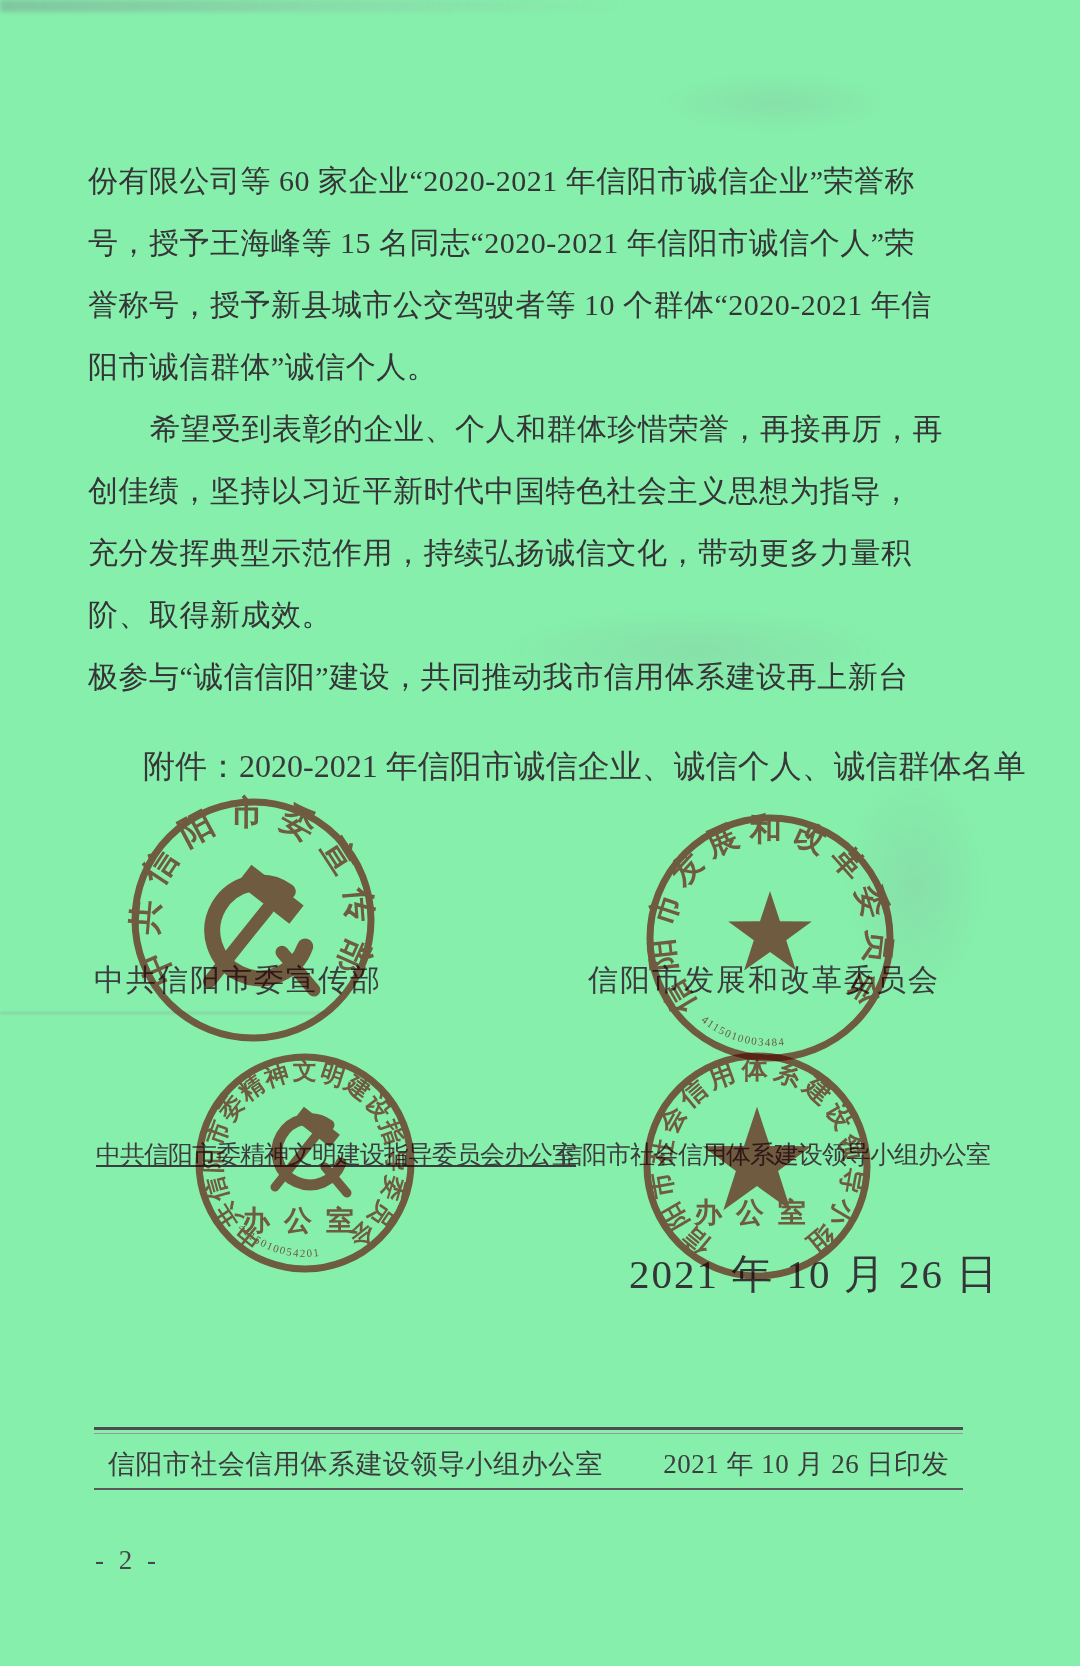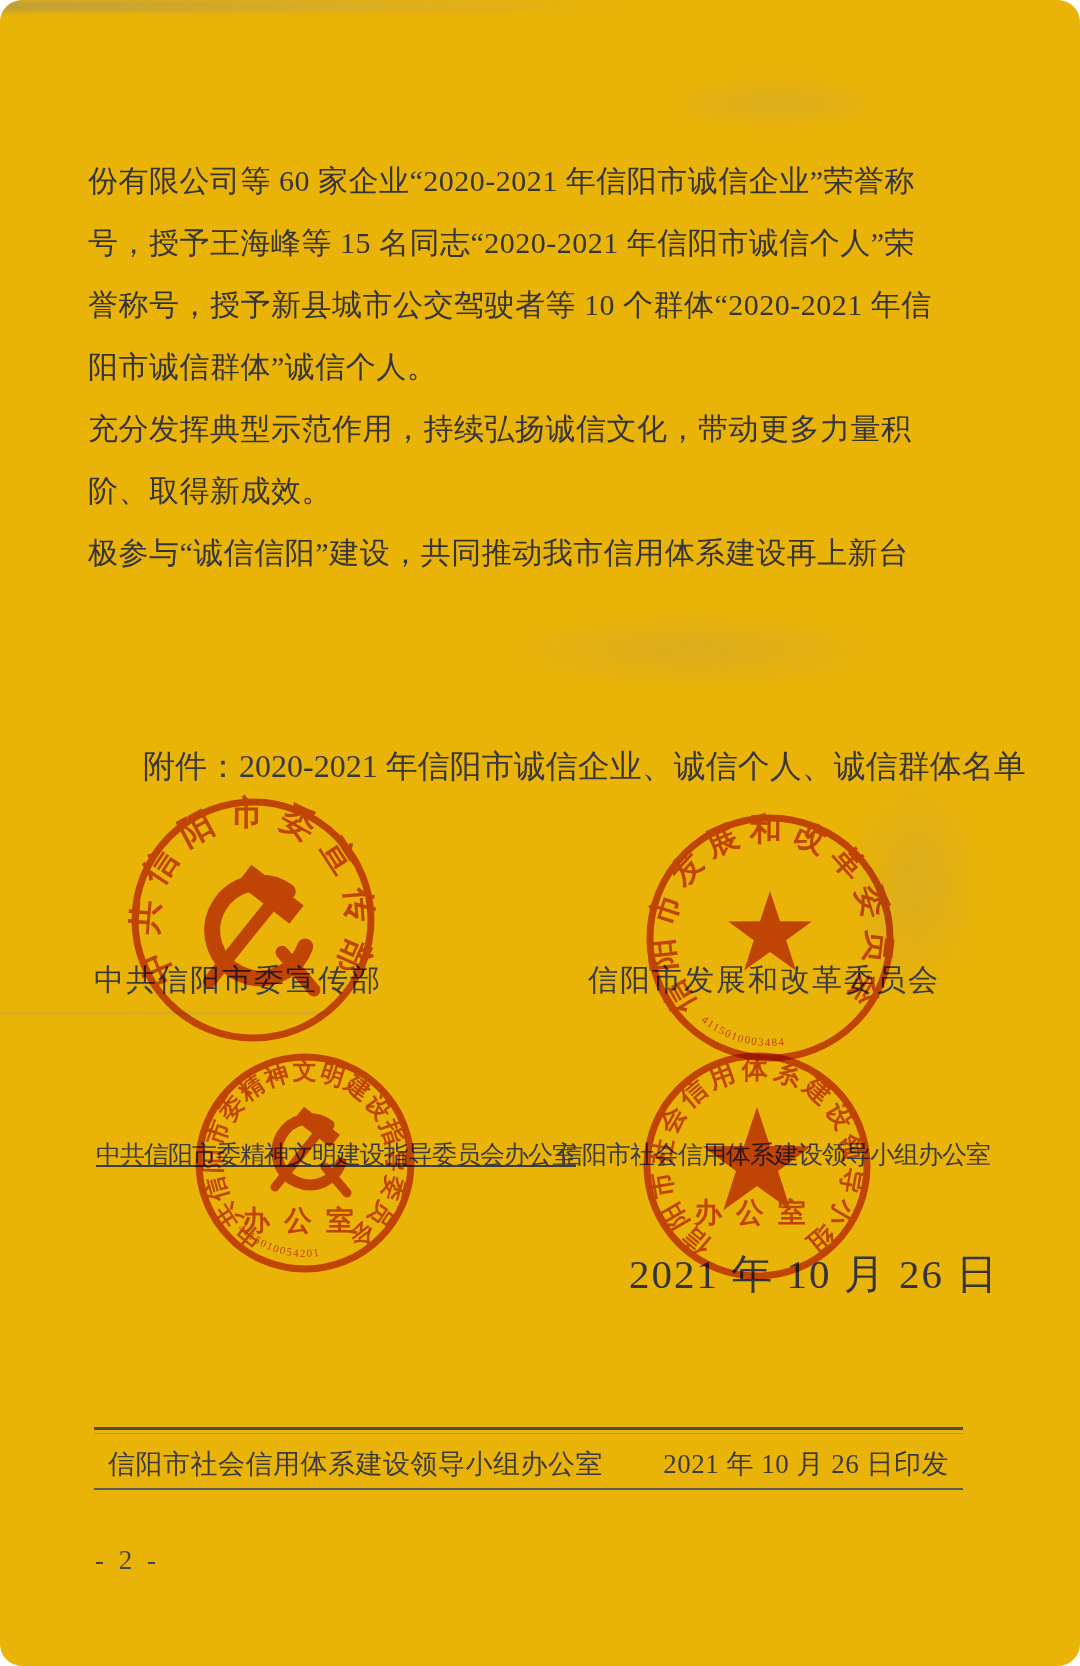--- a/index.html
+++ b/index.html
@@ -1,23 +1,22 @@
 <!DOCTYPE html>
 <html><head>
 <meta charset="utf-8">
 <style>
   html,body{margin:0;padding:0;background:#ffffff;}
   .page{
     position:relative;
     width:1080px;height:1666px;
-    background:#eab308;
+    background:#86efac;
     overflow:hidden;
     font-family:"Liberation Serif","DejaVu Serif",serif;
     color:#3a3a3c;
-    border-radius:22px;
   }
   
   .scan-top{
     position:absolute;left:0;top:0;width:660px;height:12px;
     background:linear-gradient(to right, rgba(120,125,140,.35), rgba(150,150,160,.18) 55%, rgba(160,160,170,0) 95%);
     filter:blur(2px);
   }
   .smudge{
     position:absolute;border-radius:50%;
     background:radial-gradient(ellipse at center, rgba(140,142,150,.16), rgba(140,142,150,0) 70%);
@@ -77,20 +76,22 @@
   <div class="smudge" style="left:660px;top:75px;width:230px;height:55px;"></div>
   <div class="smudge" style="left:500px;top:610px;width:390px;height:80px;"></div>
   <div class="smudge" style="left:845px;top:770px;width:140px;height:230px;"></div>
   <div class="faint-line" style="left:0;top:1012px;width:330px;"></div>
 
   <div class="body-text">
     <div class="body-line">份有限公司等 60 家企业“2020-2021 年信阳市诚信企业”荣誉称</div>
     <div class="body-line">号，授予王海峰等 15 名同志“2020-2021 年信阳市诚信个人”荣</div>
     <div class="body-line">誉称号，授予新县城市公交驾驶者等 10 个群体“2020-2021 年信</div>
     <div class="body-line">阳市诚信群体”诚信个人。</div>
+    <div class="body-line indent">希望受到表彰的企业、个人和群体珍惜荣誉，再接再厉，再</div>
+    <div class="body-line">创佳绩，坚持以习近平新时代中国特色社会主义思想为指导，</div>
     <div class="body-line">充分发挥典型示范作用，持续弘扬诚信文化，带动更多力量积</div>
     <div class="body-line">阶、取得新成效。</div>
     <div class="body-line">极参与“诚信信阳”建设，共同推动我市信用体系建设再上新台</div>
   </div>
 
   <div class="attachment">附件：2020-2021 年信阳市诚信企业、诚信个人、诚信群体名单</div>
 
   <div class="org-line org-row1" style="left:94px;">中共信阳市委宣传部</div>
   <div class="org-line org-row1" style="left:588px;">信阳市发展和改革委员会</div>
   <div class="org-line org-row2" style="left:96px;text-decoration:underline;">中共信阳市委精神文明建设指导委员会办公室</div>

